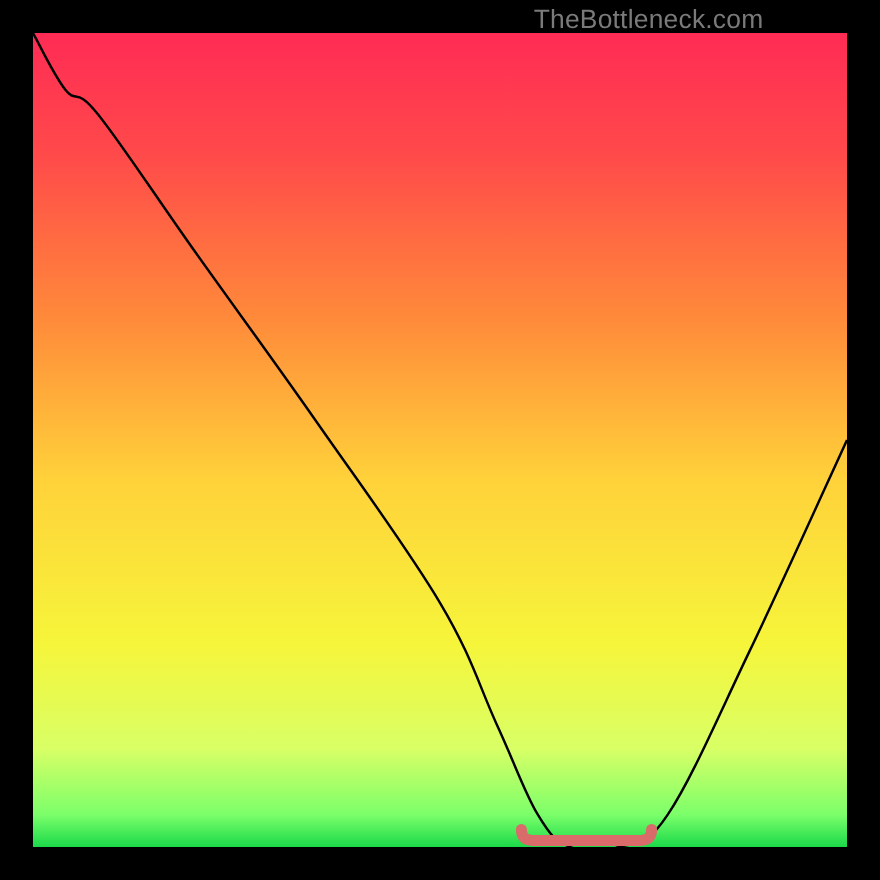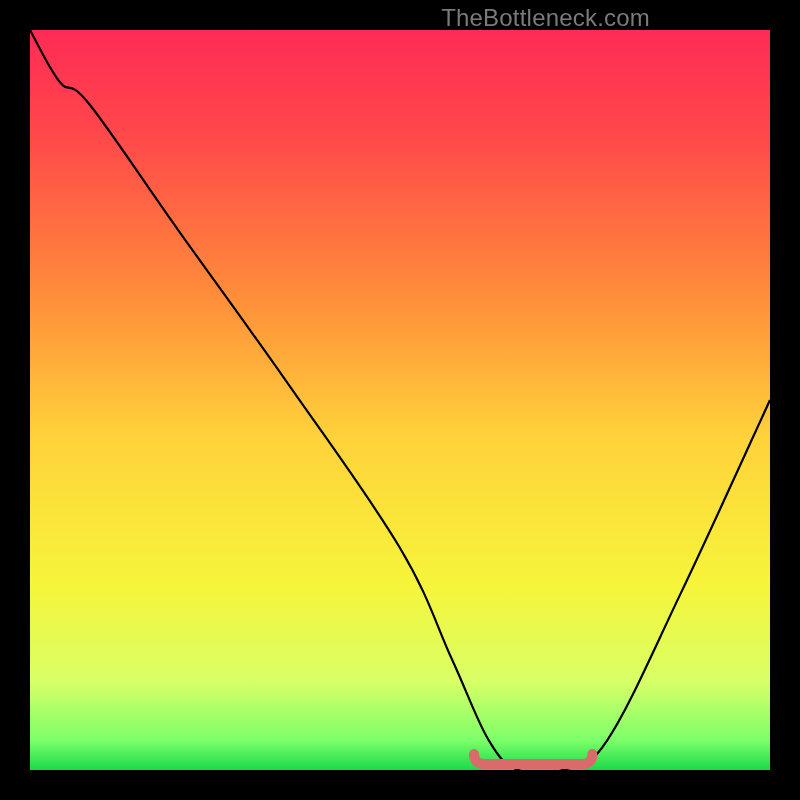--- a/index.html
+++ b/index.html
@@ -9,20 +9,21 @@
     height: 800px;
     background: #000;
     font-family: Arial, Helvetica, sans-serif;
     overflow: hidden;
   }
   .frame {
     position: relative;
     width: 660px;
     height: 800px;
     background: #000;
+    padding-left: 44px;
   }
   .plot {
     position: absolute;
     left: 30px;
     top: 30px;
     width: 740px;
     height: 740px;
   }
   .watermark {
     position: absolute;

